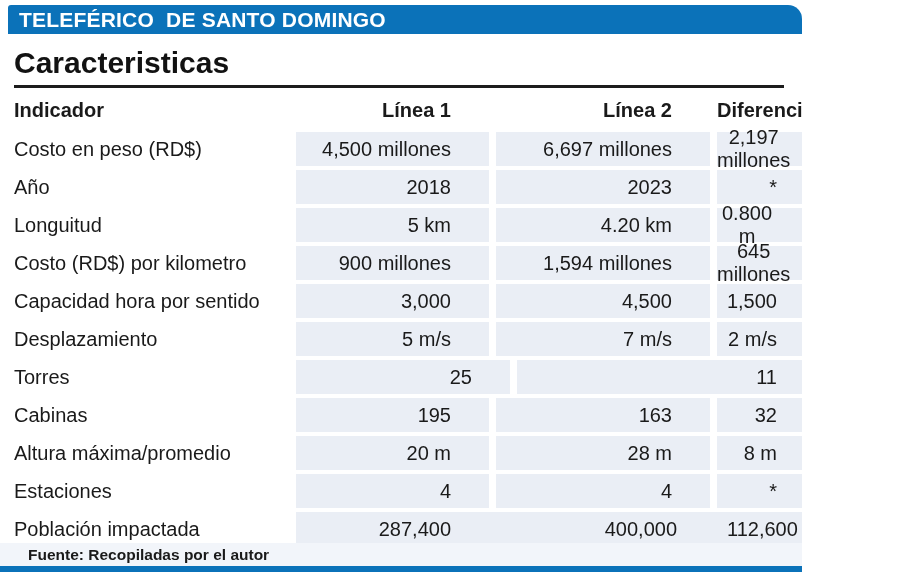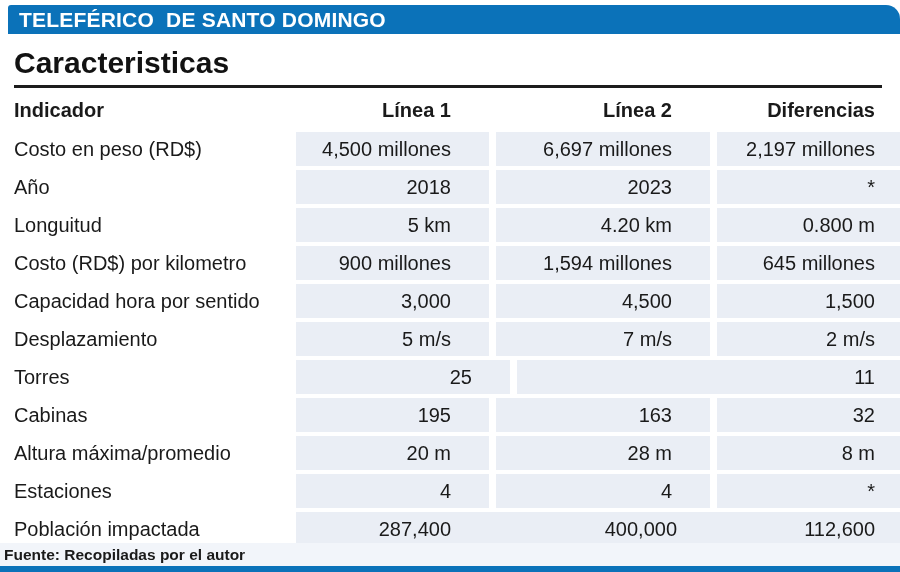--- a/index.html
+++ b/index.html
@@ -1,18 +1,18 @@
 <!DOCTYPE html>
 <html style="--accent-blue: #0b72b9; --cell-shade: #eaeef5; --footer-band: #f2f5fa; --text: #1a1a1a;"><head>
 <meta charset="utf-8">
 <style>
   html, body { margin: 0; padding: 0; background: #ffffff; }
   .canvas {
     position: relative;
-    width: 900px;
+    width: 802px;
     height: 572px;
     background: #ffffff;
     overflow: hidden;
     font-family: "Liberation Sans", sans-serif;
     color: var(--text, #1a1a1a);
   }
   .top-bar {
     position: absolute;
     top: 5px; left: 8px; right: 0;
     height: 29px;
@@ -55,20 +55,21 @@
   .label-cell {
     flex: 0 0 282px;
     display: flex;
     align-items: center;
     font-size: 20px;
   }
   .values {
     flex: 1;
     display: flex;
     gap: 7px;
+    text-align: center;
   }
   .cell {
     display: flex;
     align-items: center;
     justify-content: flex-end;
     box-sizing: border-box;
     font-size: 20px;
   }
   .c1 { flex: 0 0 193px; padding-right: 38px; }
   .c2 { flex: 0 0 214px; padding-right: 38px; }
@@ -79,21 +80,21 @@
   .row.last .values { gap: 12px; background: var(--cell-shade, #eaeef5); }
   .footer-band {
     position: absolute;
     left: 0; right: 0; top: 543px;
     height: 23px;
     background: var(--footer-band, #f2f5fa);
     display: flex;
     align-items: center;
   }
   .source {
-    padding-left: 4px;
+    padding-left: 28px;
     font-size: 15.5px;
     font-weight: 700;
     color: #1a1a1a;
   }
   .bottom-bar {
     position: absolute;
     left: 0; right: 0; top: 566px;
     height: 6px;
     background: var(--accent-blue, #0b72b9);
   }

